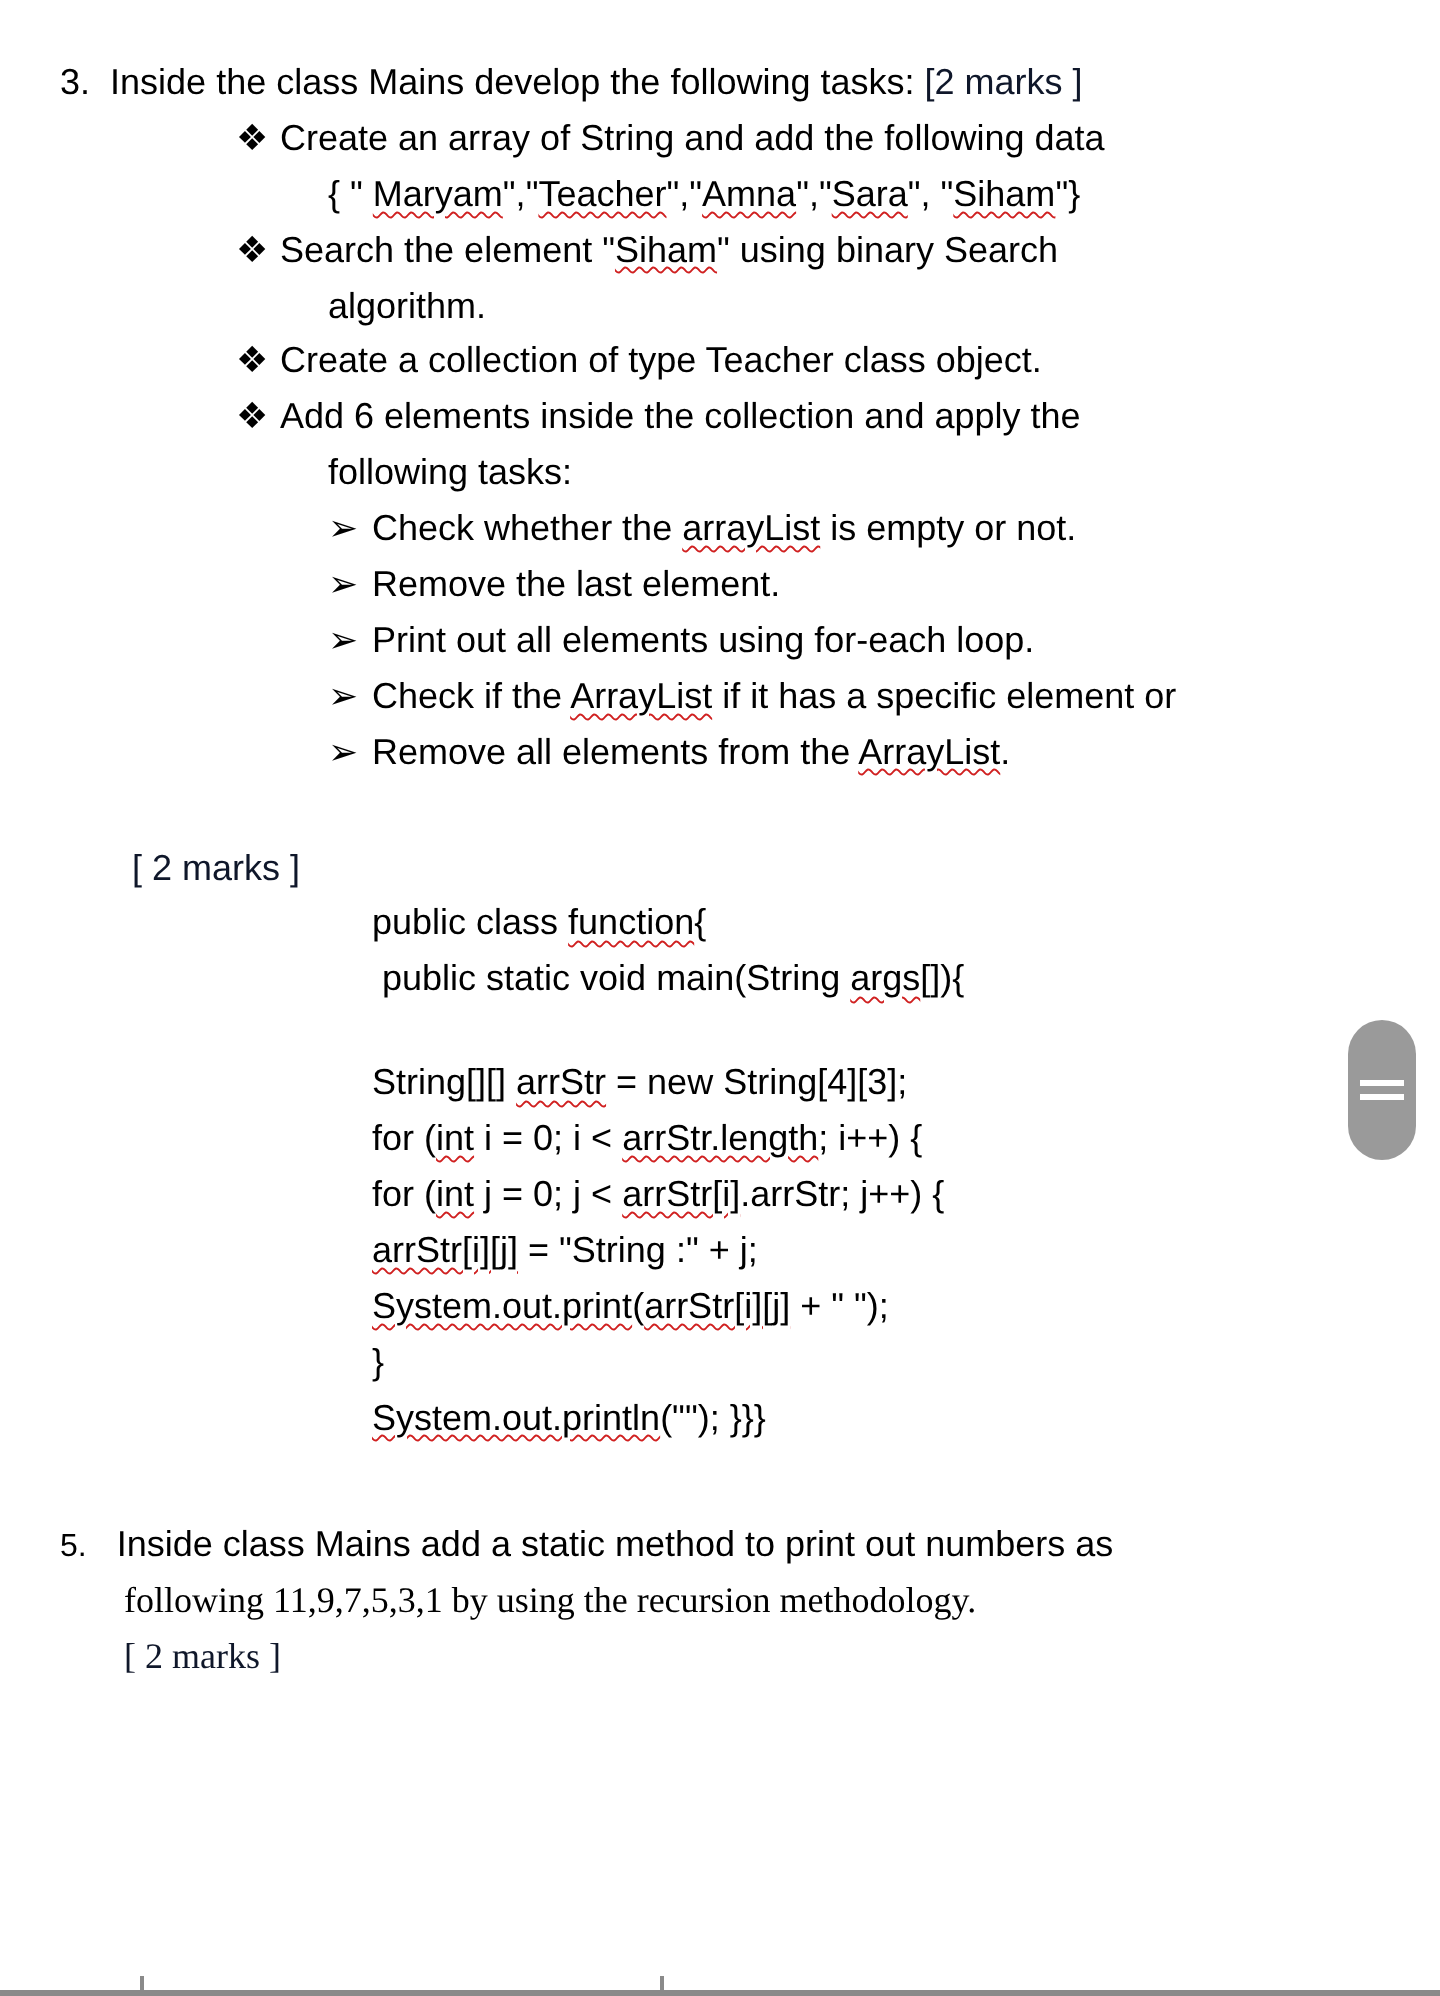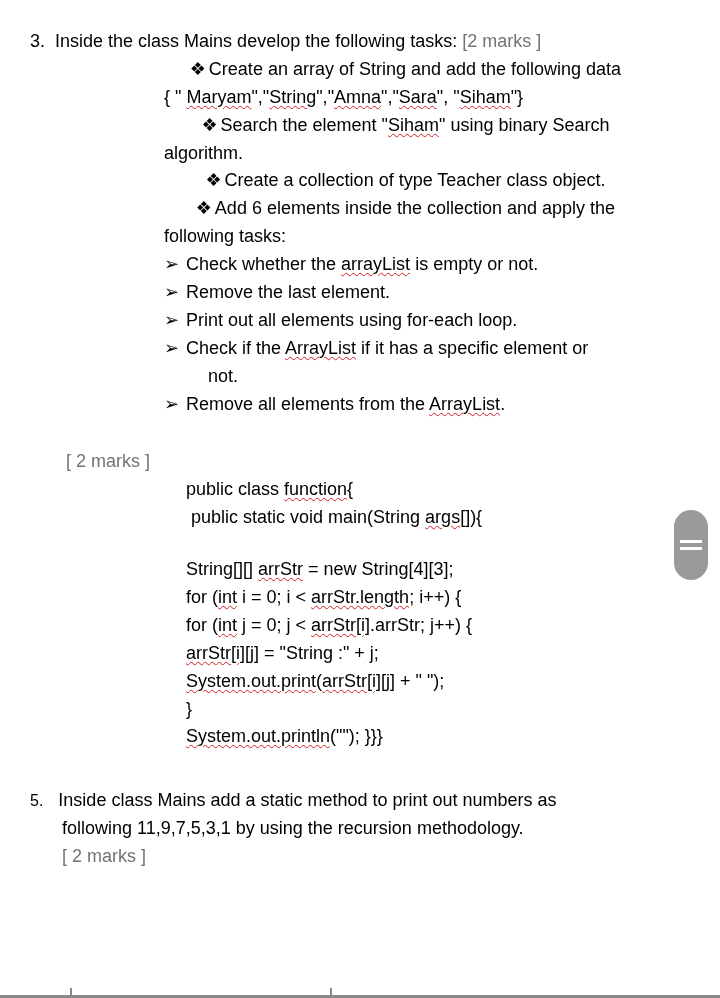--- a/index.html
+++ b/index.html
@@ -11,36 +11,36 @@
     color: #000;
     background: #fff;
     width: 720px;
     height: 998px;
     position: relative;
   }
   .page {
     padding: 28px 30px 10px 30px;
     line-height: 1.55;
   }
-  .red { color: #737373; }
+  .red { color: #0f172a; }
   .sq { text-decoration: underline; text-decoration-style: wavy; text-decoration-color: #d02020; text-decoration-thickness: 1px; text-underline-offset: 2px;}
   .numlabel { display: inline-block; }
   .q3-line1 { padding-left: 0; }
-  .indent1 { padding-left: 110px; text-indent: -22px; text-align: center; }
+  .indent1 { padding-left: 110px; text-indent: -22px; }
   .indent1 .bullet { display: inline-block; width: 22px; text-indent: 0; }
   .indent1-cont { padding-left: 134px; }
   .indent2 { padding-left: 156px; text-indent: -22px; }
   .indent2 .arrow { display: inline-block; width: 22px; text-indent: 0; }
   .indent2-cont { padding-left: 178px; }
   .q4-block { padding-left: 0; }
   .q4-marks { padding-left: 36px; }
   .code { padding-left: 156px; }
   .code-line { white-space: pre; }
   .q5 { padding-left: 0; }
-  .q5-cont { padding-left: 32px; }
+  .q5-cont { padding-left: 32px; font-family: Liberation Serif, serif; }
   .scroll-pill {
     position: absolute;
     right: 12px;
     top: 510px;
     width: 34px;
     height: 70px;
     background: #9a9a9a;
     border-radius: 17px;
     display: flex;
     align-items: center;
@@ -69,36 +69,35 @@
 <div class="page">
 
   <div>
     <div class="q3-line1">
       <span class="numlabel">3.</span>
       &nbsp;<span>Inside the class Mains  develop the following tasks: </span><span class="red">[2 marks ]</span>
     </div>
 
     <div class="indent1"><span class="bullet">❖</span><span>Create an array of  String and add the following data</span></div>
     <div class="indent1-cont">
-      <span>{ " </span><span class="sq">Maryam</span><span>","</span><span class="sq">String</span><span>","</span><span class="sq">Amna</span><span>","</span><span class="sq">Sara</span><span>", "</span><span class="sq">Siham</span><span>"}</span>
+      <span>{ " </span><span class="sq">Maryam</span><span>","</span><span class="sq">Teacher</span><span>","</span><span class="sq">Amna</span><span>","</span><span class="sq">Sara</span><span>", "</span><span class="sq">Siham</span><span>"}</span>
     </div>
 
     <div class="indent1"><span class="bullet">❖</span><span>Search the element "</span><span class="sq">Siham</span><span>" using binary Search</span></div>
     <div class="indent1-cont">algorithm.</div>
 
     <div class="indent1"><span class="bullet">❖</span><span>Create a collection of type Teacher class object.</span></div>
 
     <div class="indent1"><span class="bullet">❖</span><span>Add 6 elements inside the collection and apply the</span></div>
     <div class="indent1-cont">following tasks:</div>
 
     <div class="indent2"><span class="arrow">➢</span><span>Check whether the </span><span class="sq">arrayList</span><span> is empty or not.</span></div>
     <div class="indent2"><span class="arrow">➢</span><span>Remove the last element.</span></div>
     <div class="indent2"><span class="arrow">➢</span><span>Print out all elements using for-each loop.</span></div>
     <div class="indent2"><span class="arrow">➢</span><span>Check if the </span><span class="sq">ArrayList</span><span> if it has a specific element or</span></div>
-    <div class="indent2-cont">not.</div>
     <div class="indent2"><span class="arrow">➢</span><span>Remove all elements from the </span><span class="sq">ArrayList</span><span>.</span></div>
   </div>
 
   <div style="height:30px"></div>
 
   <div>
     <div class="q4-marks red">[ 2 marks ]</div>
 
     <div class="code">
       <div class="code-line"><span>public class </span><span class="sq">function</span><span>{</span></div>

